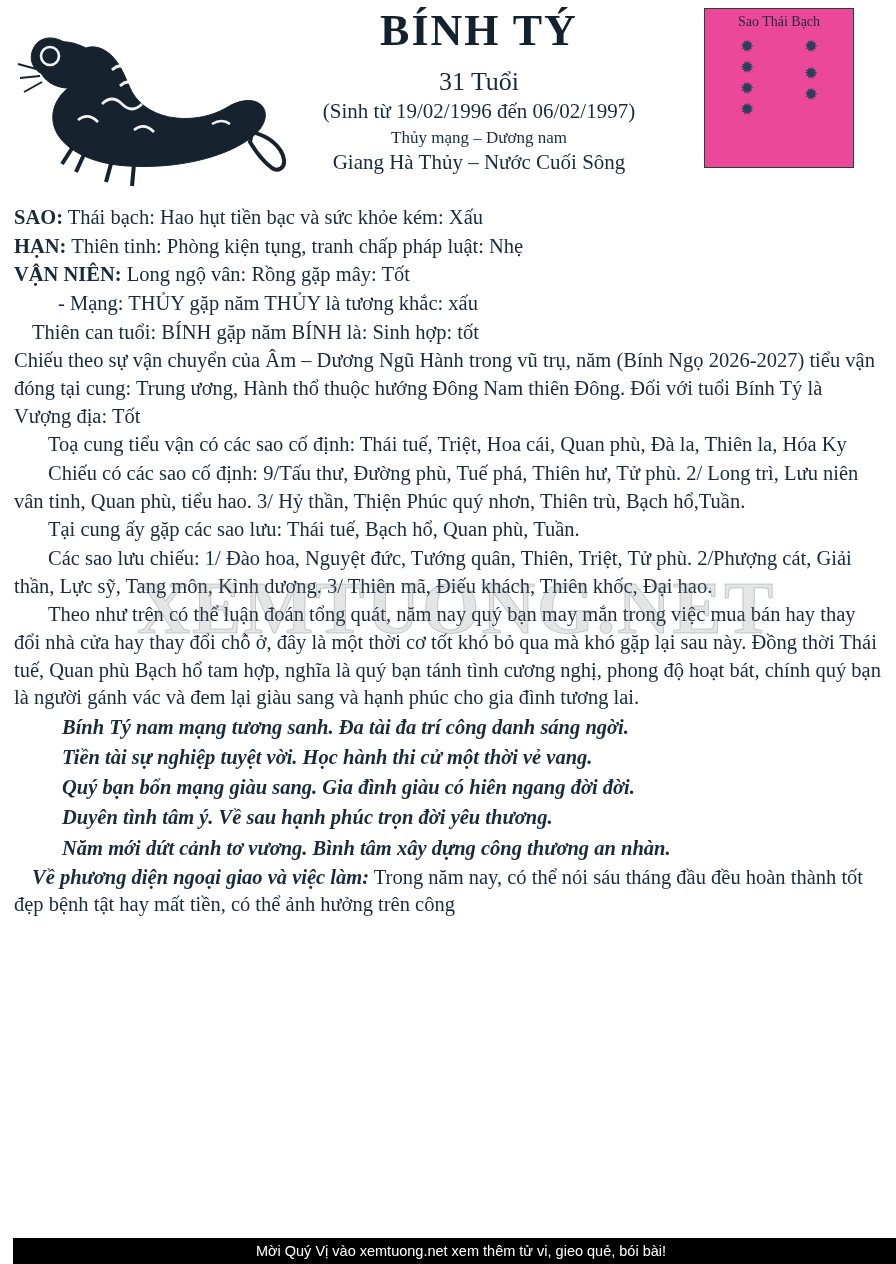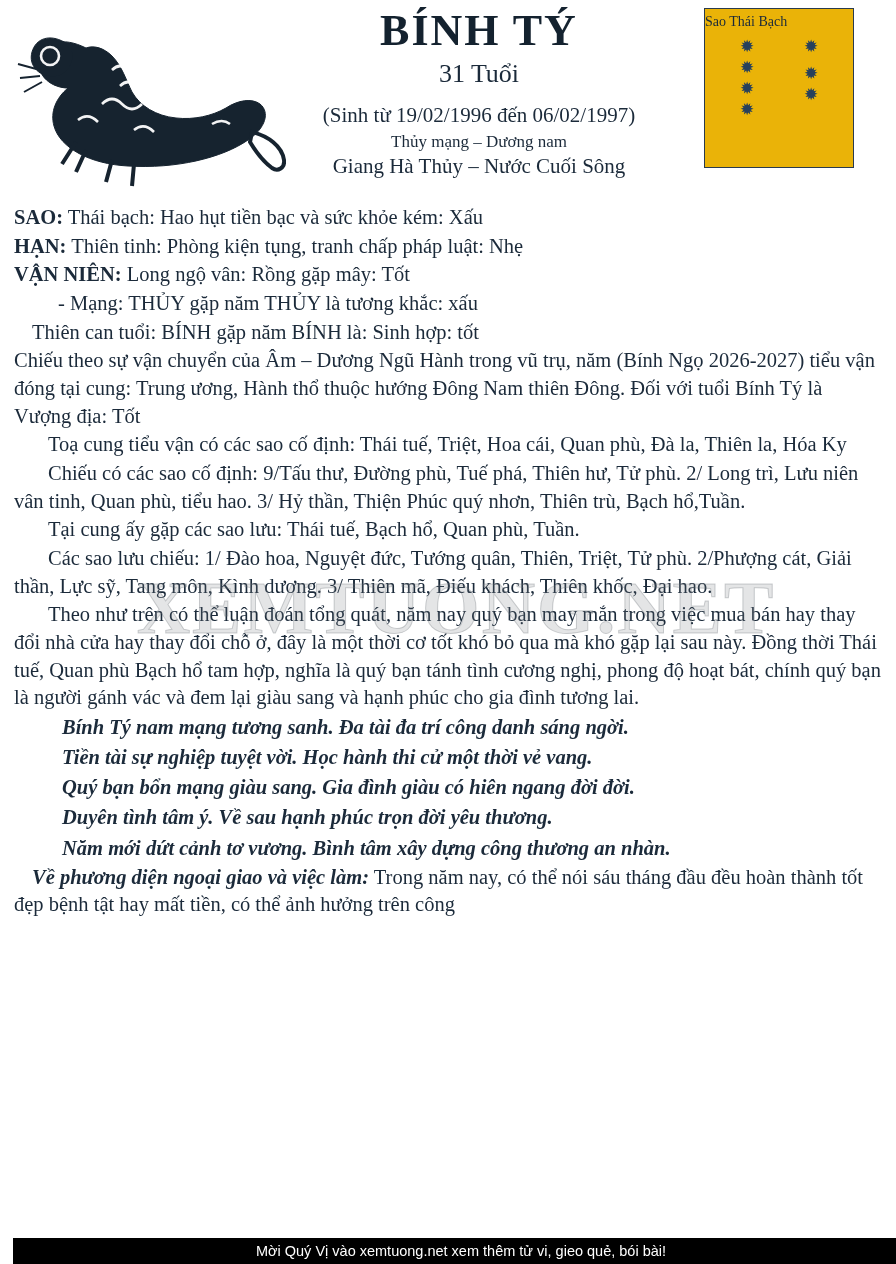--- a/index.html
+++ b/index.html
@@ -62,43 +62,44 @@
   }
   .main-title {
     font-size: 44px;
     font-weight: bold;
     letter-spacing: 2px;
     line-height: 1.15;
     color: #14222f;
   }
   .age-line {
     font-size: 26px;
-    margin-top: 2px;
+    margin-top: 10px;
   }
   .birth-line {
     font-size: 21px;
-    margin-top: 14px;
+    margin-top: 2px;
   }
   .destiny-line {
     font-size: 17px;
     margin-top: 4px;
   }
   .destiny-line2 {
     font-size: 21px;
     margin-top: 2px;
   }
 
   .star-box {
     position: absolute;
     right: 28px;
     top: 4px;
     width: 150px;
     height: 160px;
     border: 1px solid #2a3b4d;
-    background: #eab308;
+    background: #ec4899;
+    text-align: center;
     box-sizing: border-box;
     padding-top: 5px;
   }
   .star-box-title {
     font-size: 14px;
     color: #1b2a3a;
   }
   .star-grid {
     margin-top: 8px;
     display: grid;

